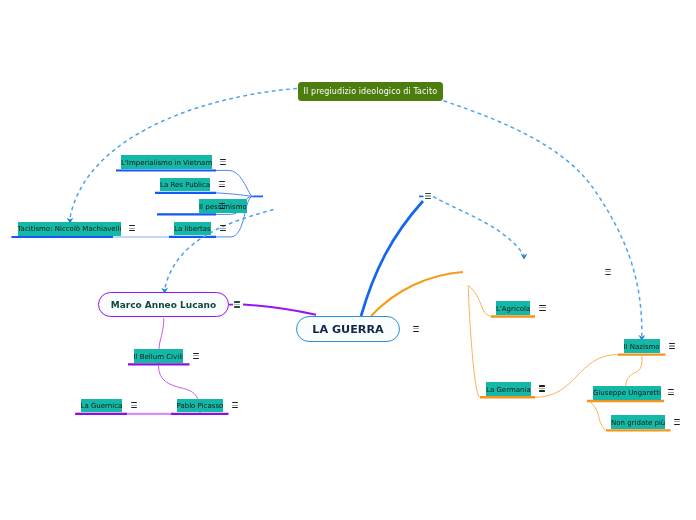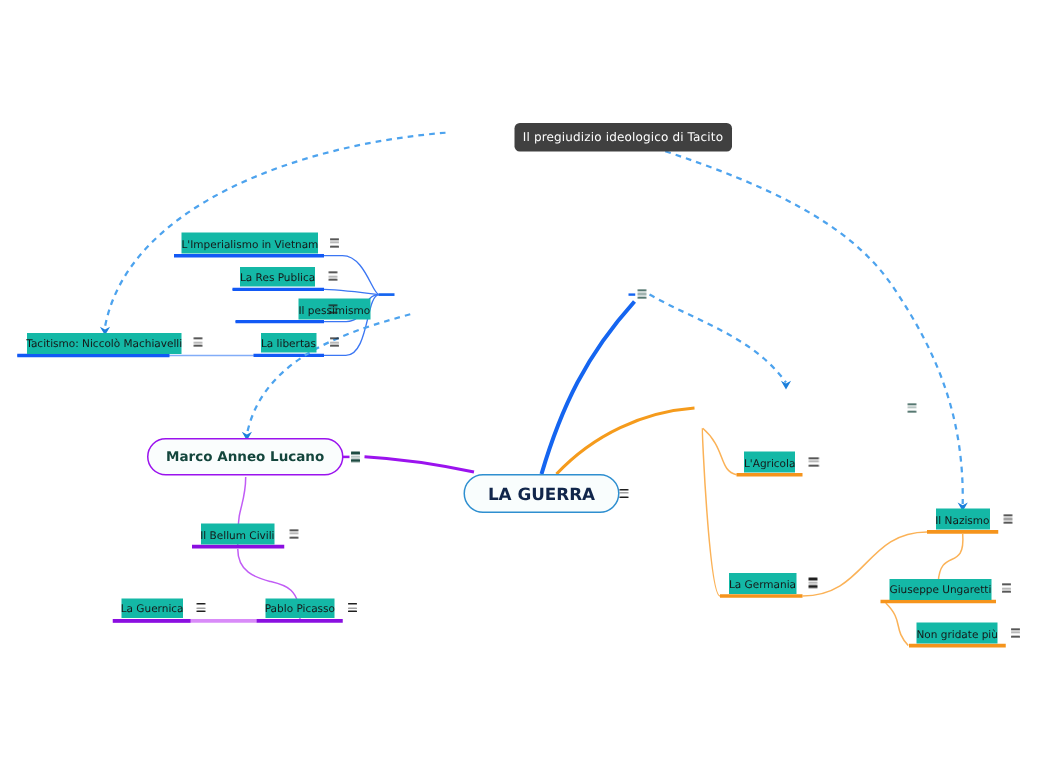--- a/index.html
+++ b/index.html
@@ -24,23 +24,23 @@
   
   .burger{position:absolute;width:6.4px;height:6.4px;will-change:opacity;opacity:.995;}
   .burger i{position:absolute;left:0;width:6.4px;height:1.35px;background:#1e1e1e;border-radius:.4px;}
   .burger i:nth-child(1){top:0;}
   .burger i:nth-child(2){top:2.5px;opacity:.42;}
   .burger i:nth-child(3){top:5px;}
   .burger.g i{background:#1d4a41;}
 
   
   .rlabel span{display:inline-block;will-change:opacity;opacity:.995;}
-  .rlabel{position:absolute;box-sizing:border-box;background:#404040;color:#fff;
+  .rlabel{position:absolute;box-sizing:border-box;background:#4d7c0f;color:#fff;
           border-radius:3.5px;font-size:8px;display:flex;align-items:center;justify-content:center;
-          white-space:nowrap;letter-spacing:.1px;margin-left:45px;}
+          white-space:nowrap;letter-spacing:.1px;}
 </style>
 </head>
 <body>
 
 <div id="canvas">
 
 <svg id="links" viewBox="0 0 696 520">
  <g fill="none" stroke-linecap="butt">
 
   <path d="M361,316 C374.3,271 391,236.5 423,201" stroke="#1565f0" stroke-width="2.7"></path>
@@ -90,21 +90,21 @@
 
   <g fill="#1b7fdb" stroke="none">
    <path d="M66.6,217.8 L70,223.5 L73.4,217.8 L70,219.6 Z"></path>
    <path d="M638.4,335 L641.8,340.8 L645.2,335 L641.8,336.8 Z"></path>
    <path d="M520.6,253.8 L524,259.6 L527.4,253.8 L524,255.6 Z"></path>
    <path d="M161.2,287.8 L164.6,293.6 L168,287.8 L164.6,289.6 Z"></path>
   </g>
  </g>
 </svg>
 
-<div class="pill central" style="left:309px;top:316px;width:104px;height:26px;">
+<div class="pill central" style="left:296px;top:316px;width:104px;height:26px;">
   <span class="t">LA GUERRA</span>
 </div>
 <div class="burger" style="left:412.5px;top:325.5px;">
       <i></i>
       <i></i>
       <i></i>
     </div>
 
 <div class="burger g" style="left:424.9px;top:192.7px;">
       <i></i>

